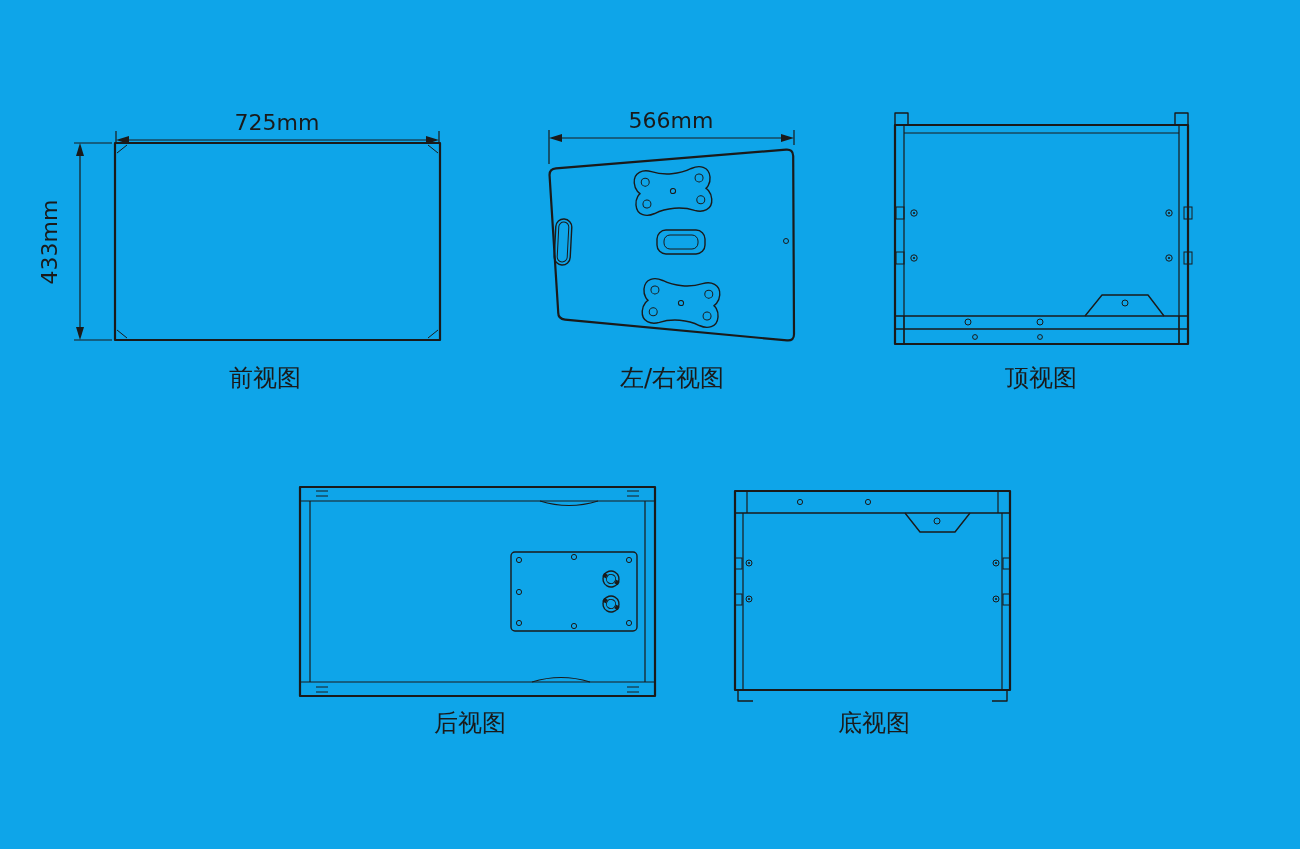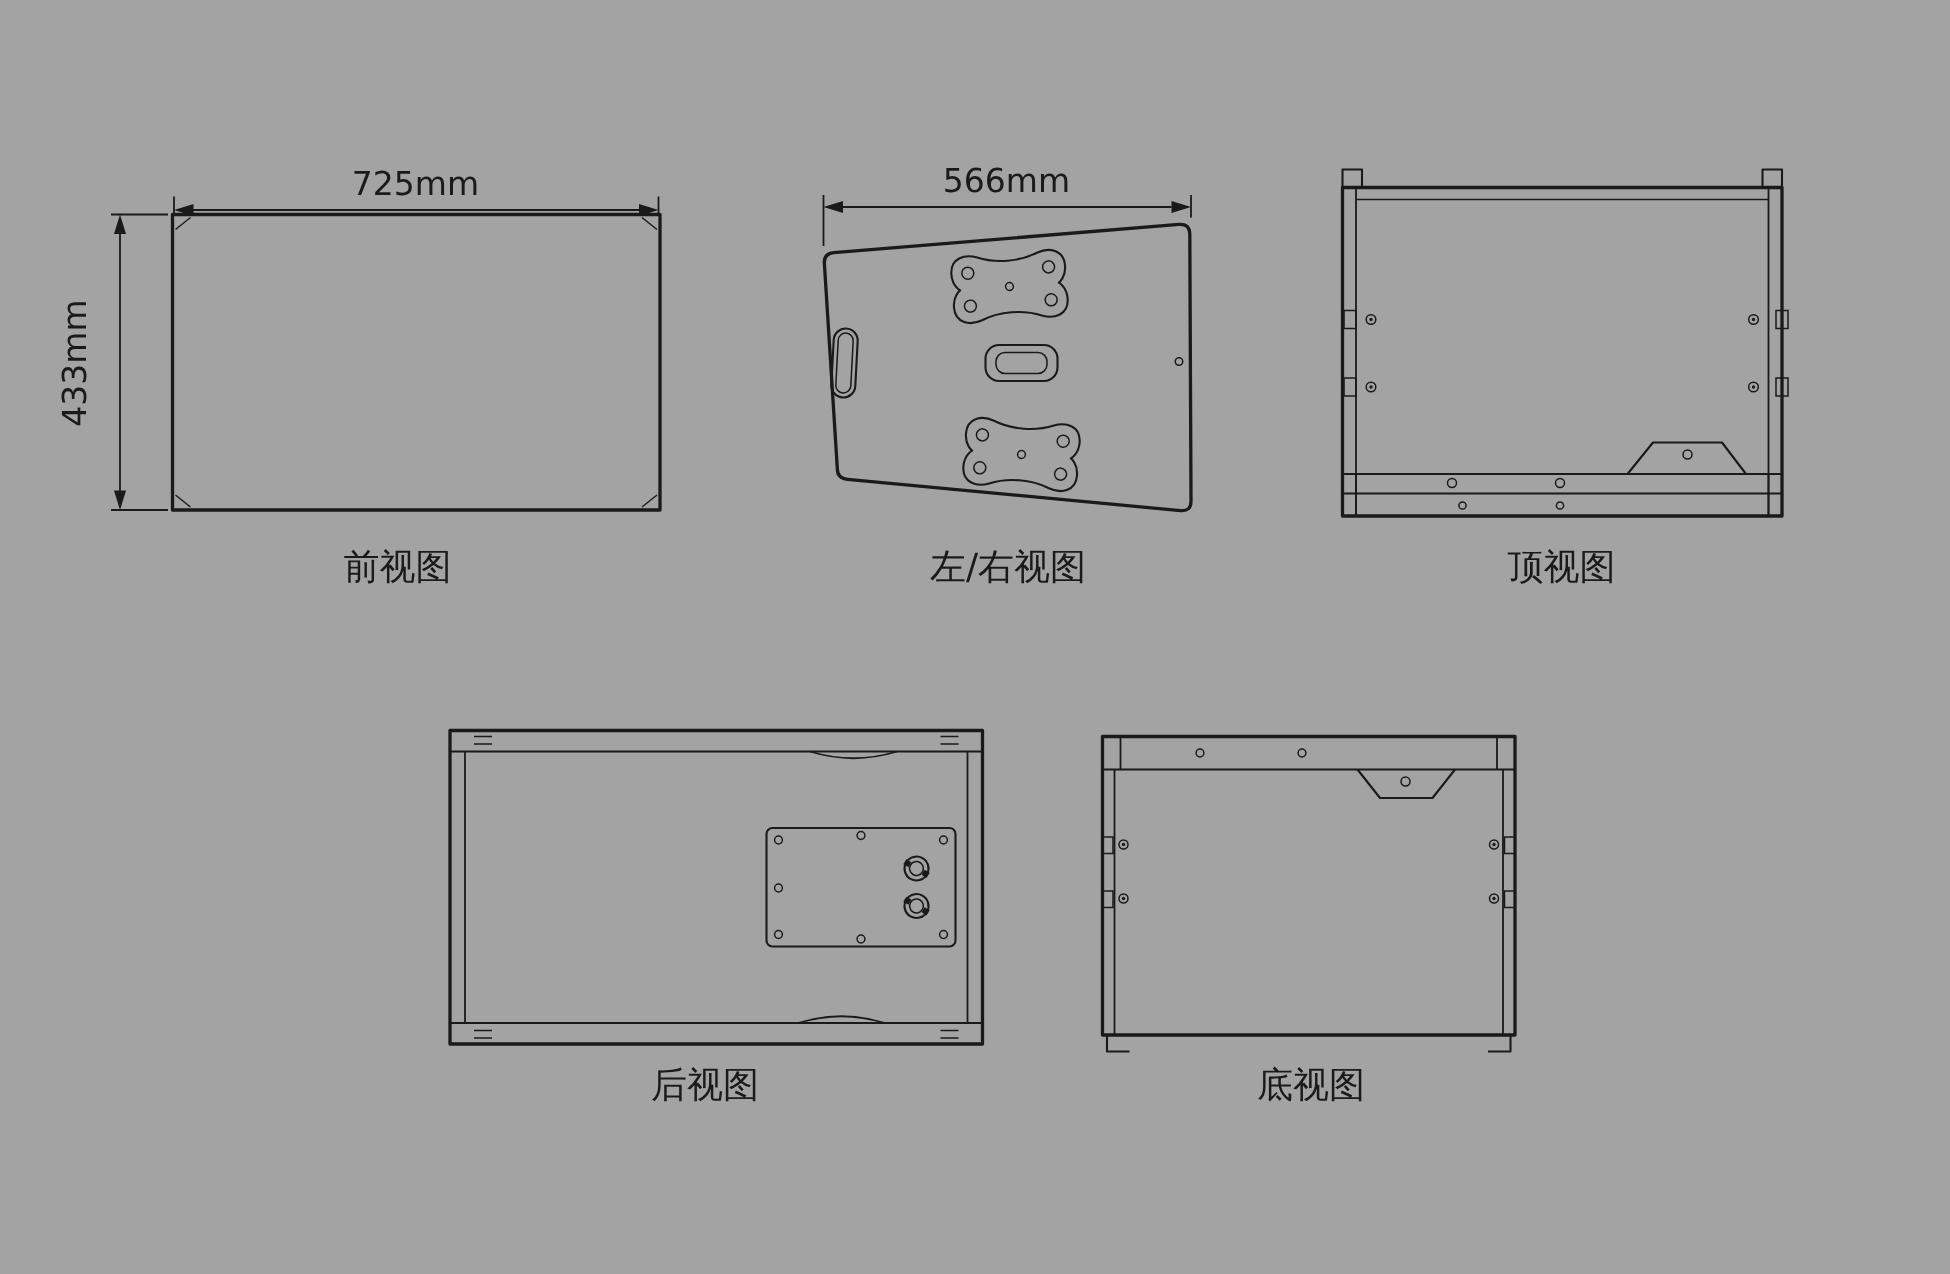--- a/index.html
+++ b/index.html
@@ -1,20 +1,20 @@
 <!DOCTYPE html>
 <html><head>
 <meta charset="utf-8">
 <style>
   html, body { margin: 0; padding: 0; background: #ffffff; }
   .canvas {
     position: relative;
     width: 1300px;
     height: 849px;
-    background: #a3a3a3;
+    background: #0ea5e9;
     overflow: hidden;
   }
   svg text {
     font-family: "DejaVu Sans", "Liberation Sans", sans-serif;
     fill: #1a1a1a;
   }
   .view-label { font-size: 24px; font-weight: 500; }
   .dim-label  { font-size: 22px; font-weight: 500; }
   .outline  { fill: none; stroke: #1a1a1a; stroke-width: 2.2; stroke-linejoin: round; }
   .inner    { fill: none; stroke: #1a1a1a; stroke-width: 1.2; }

